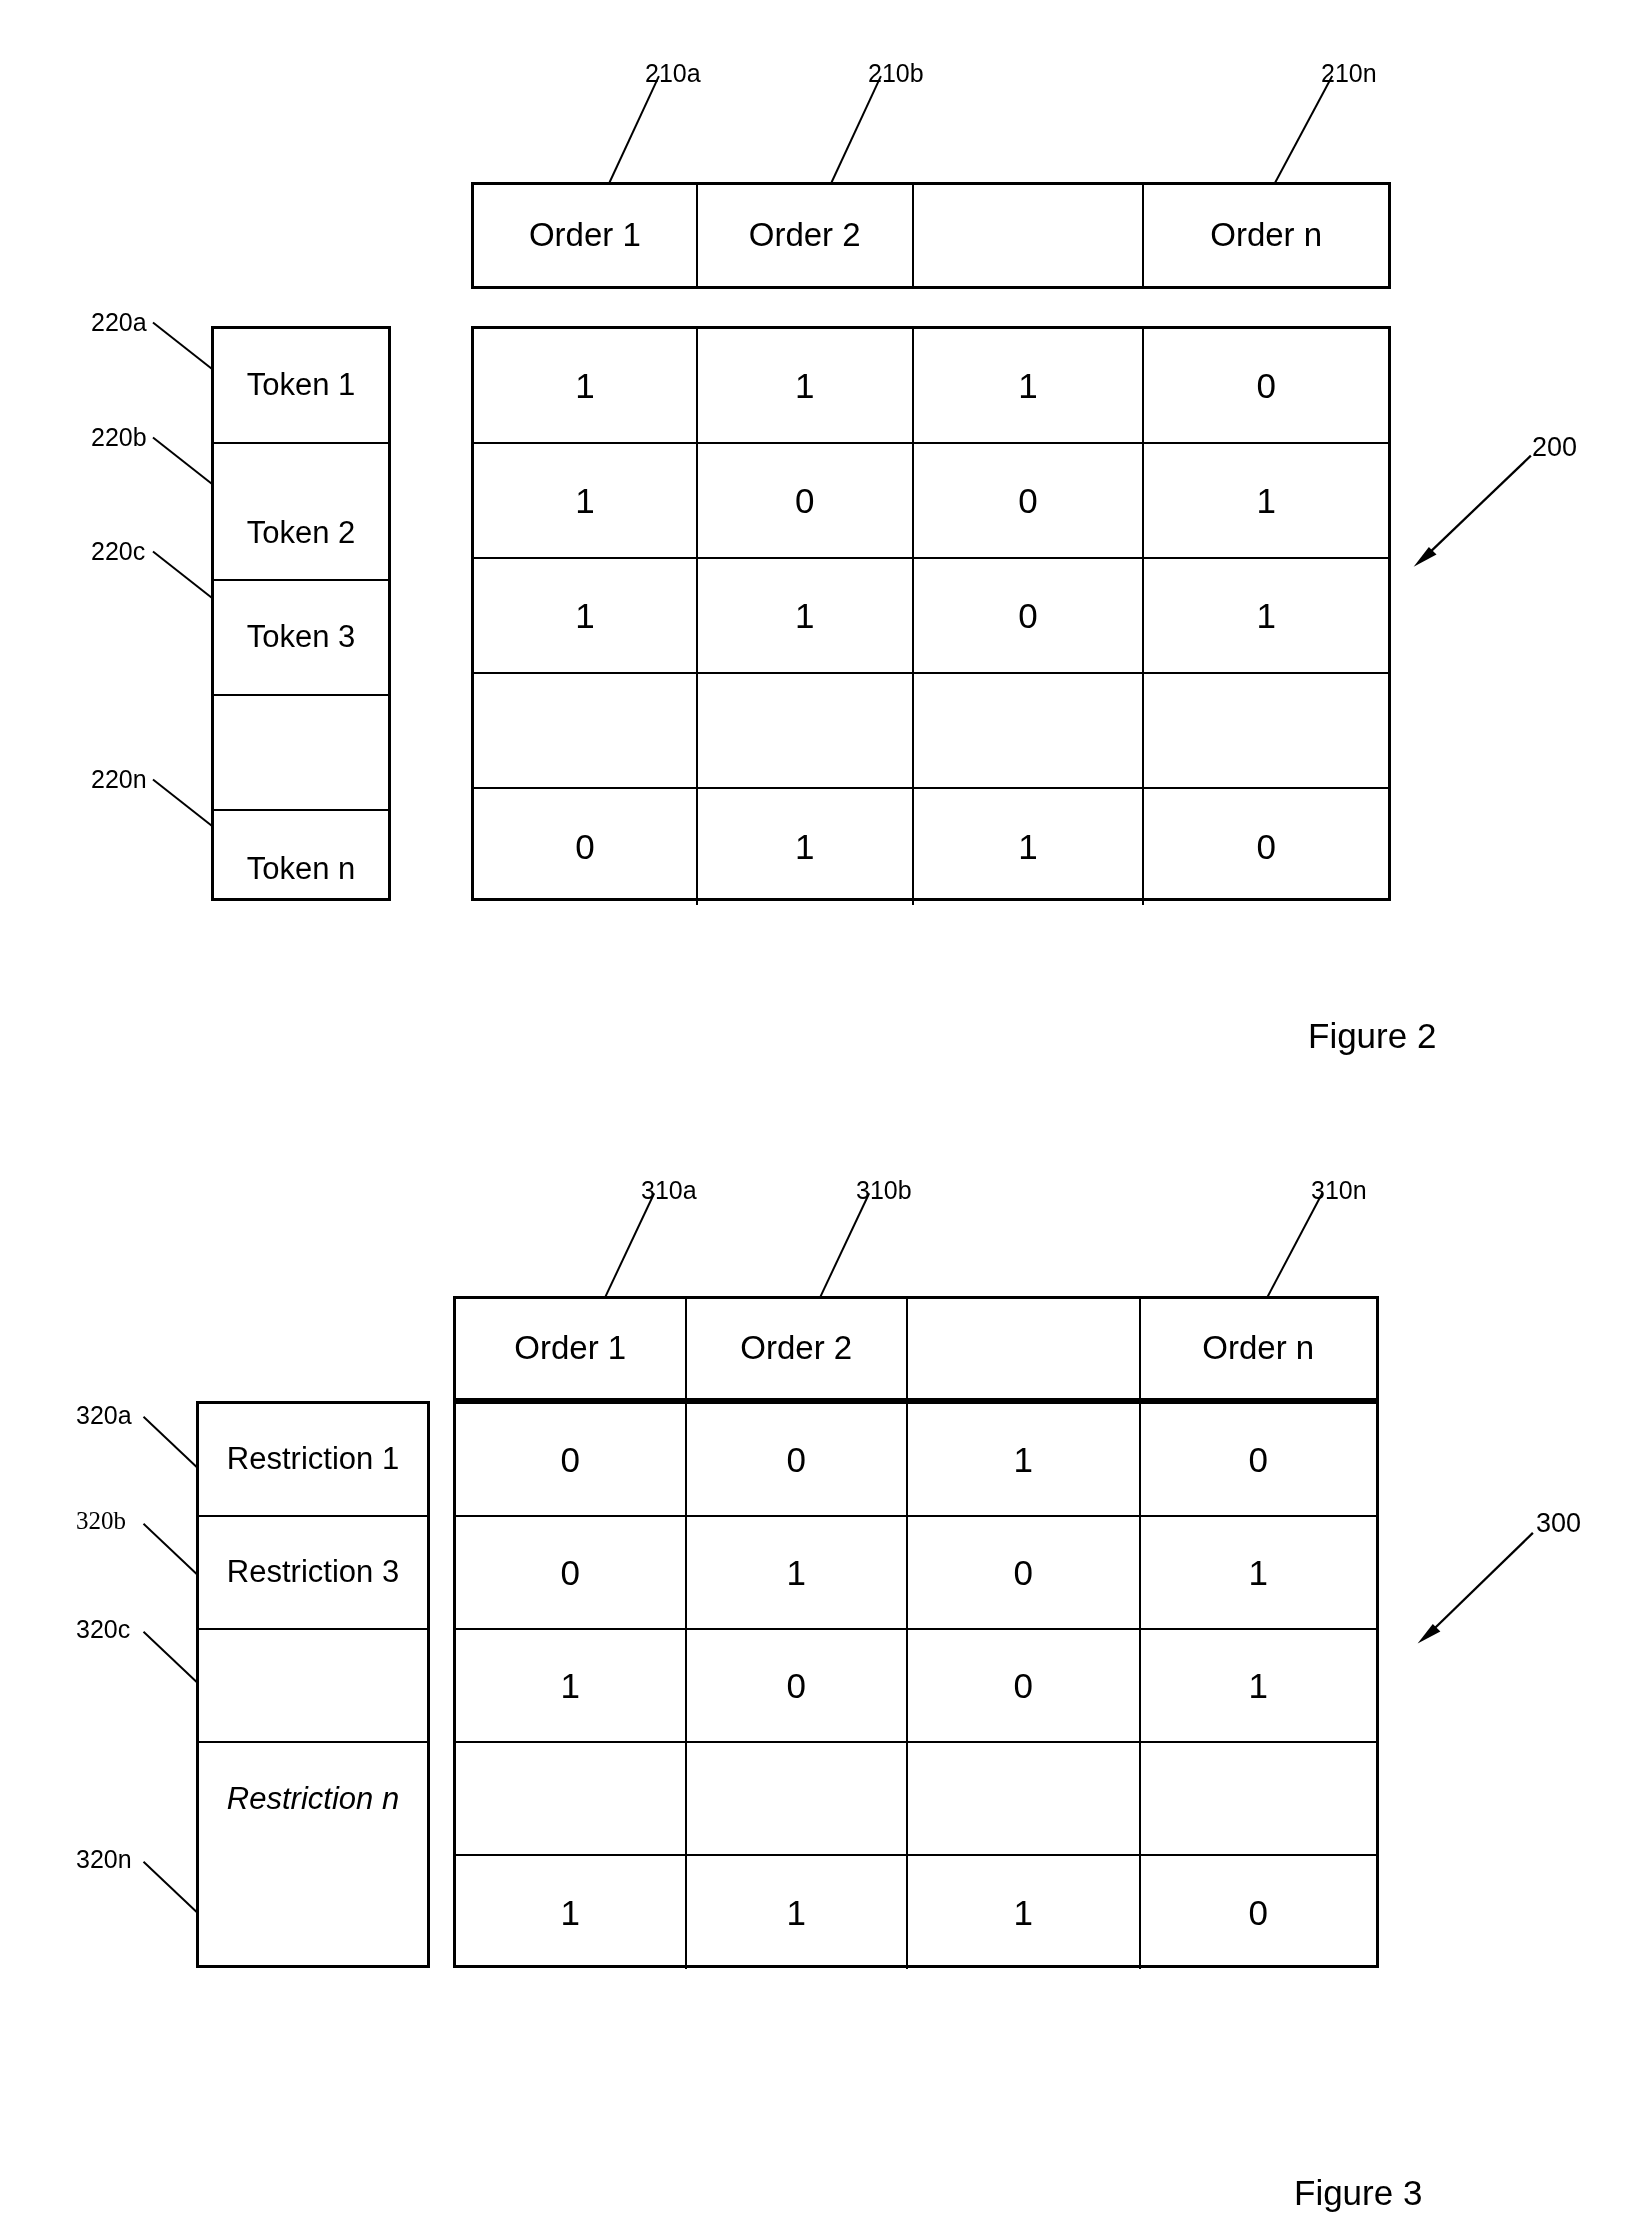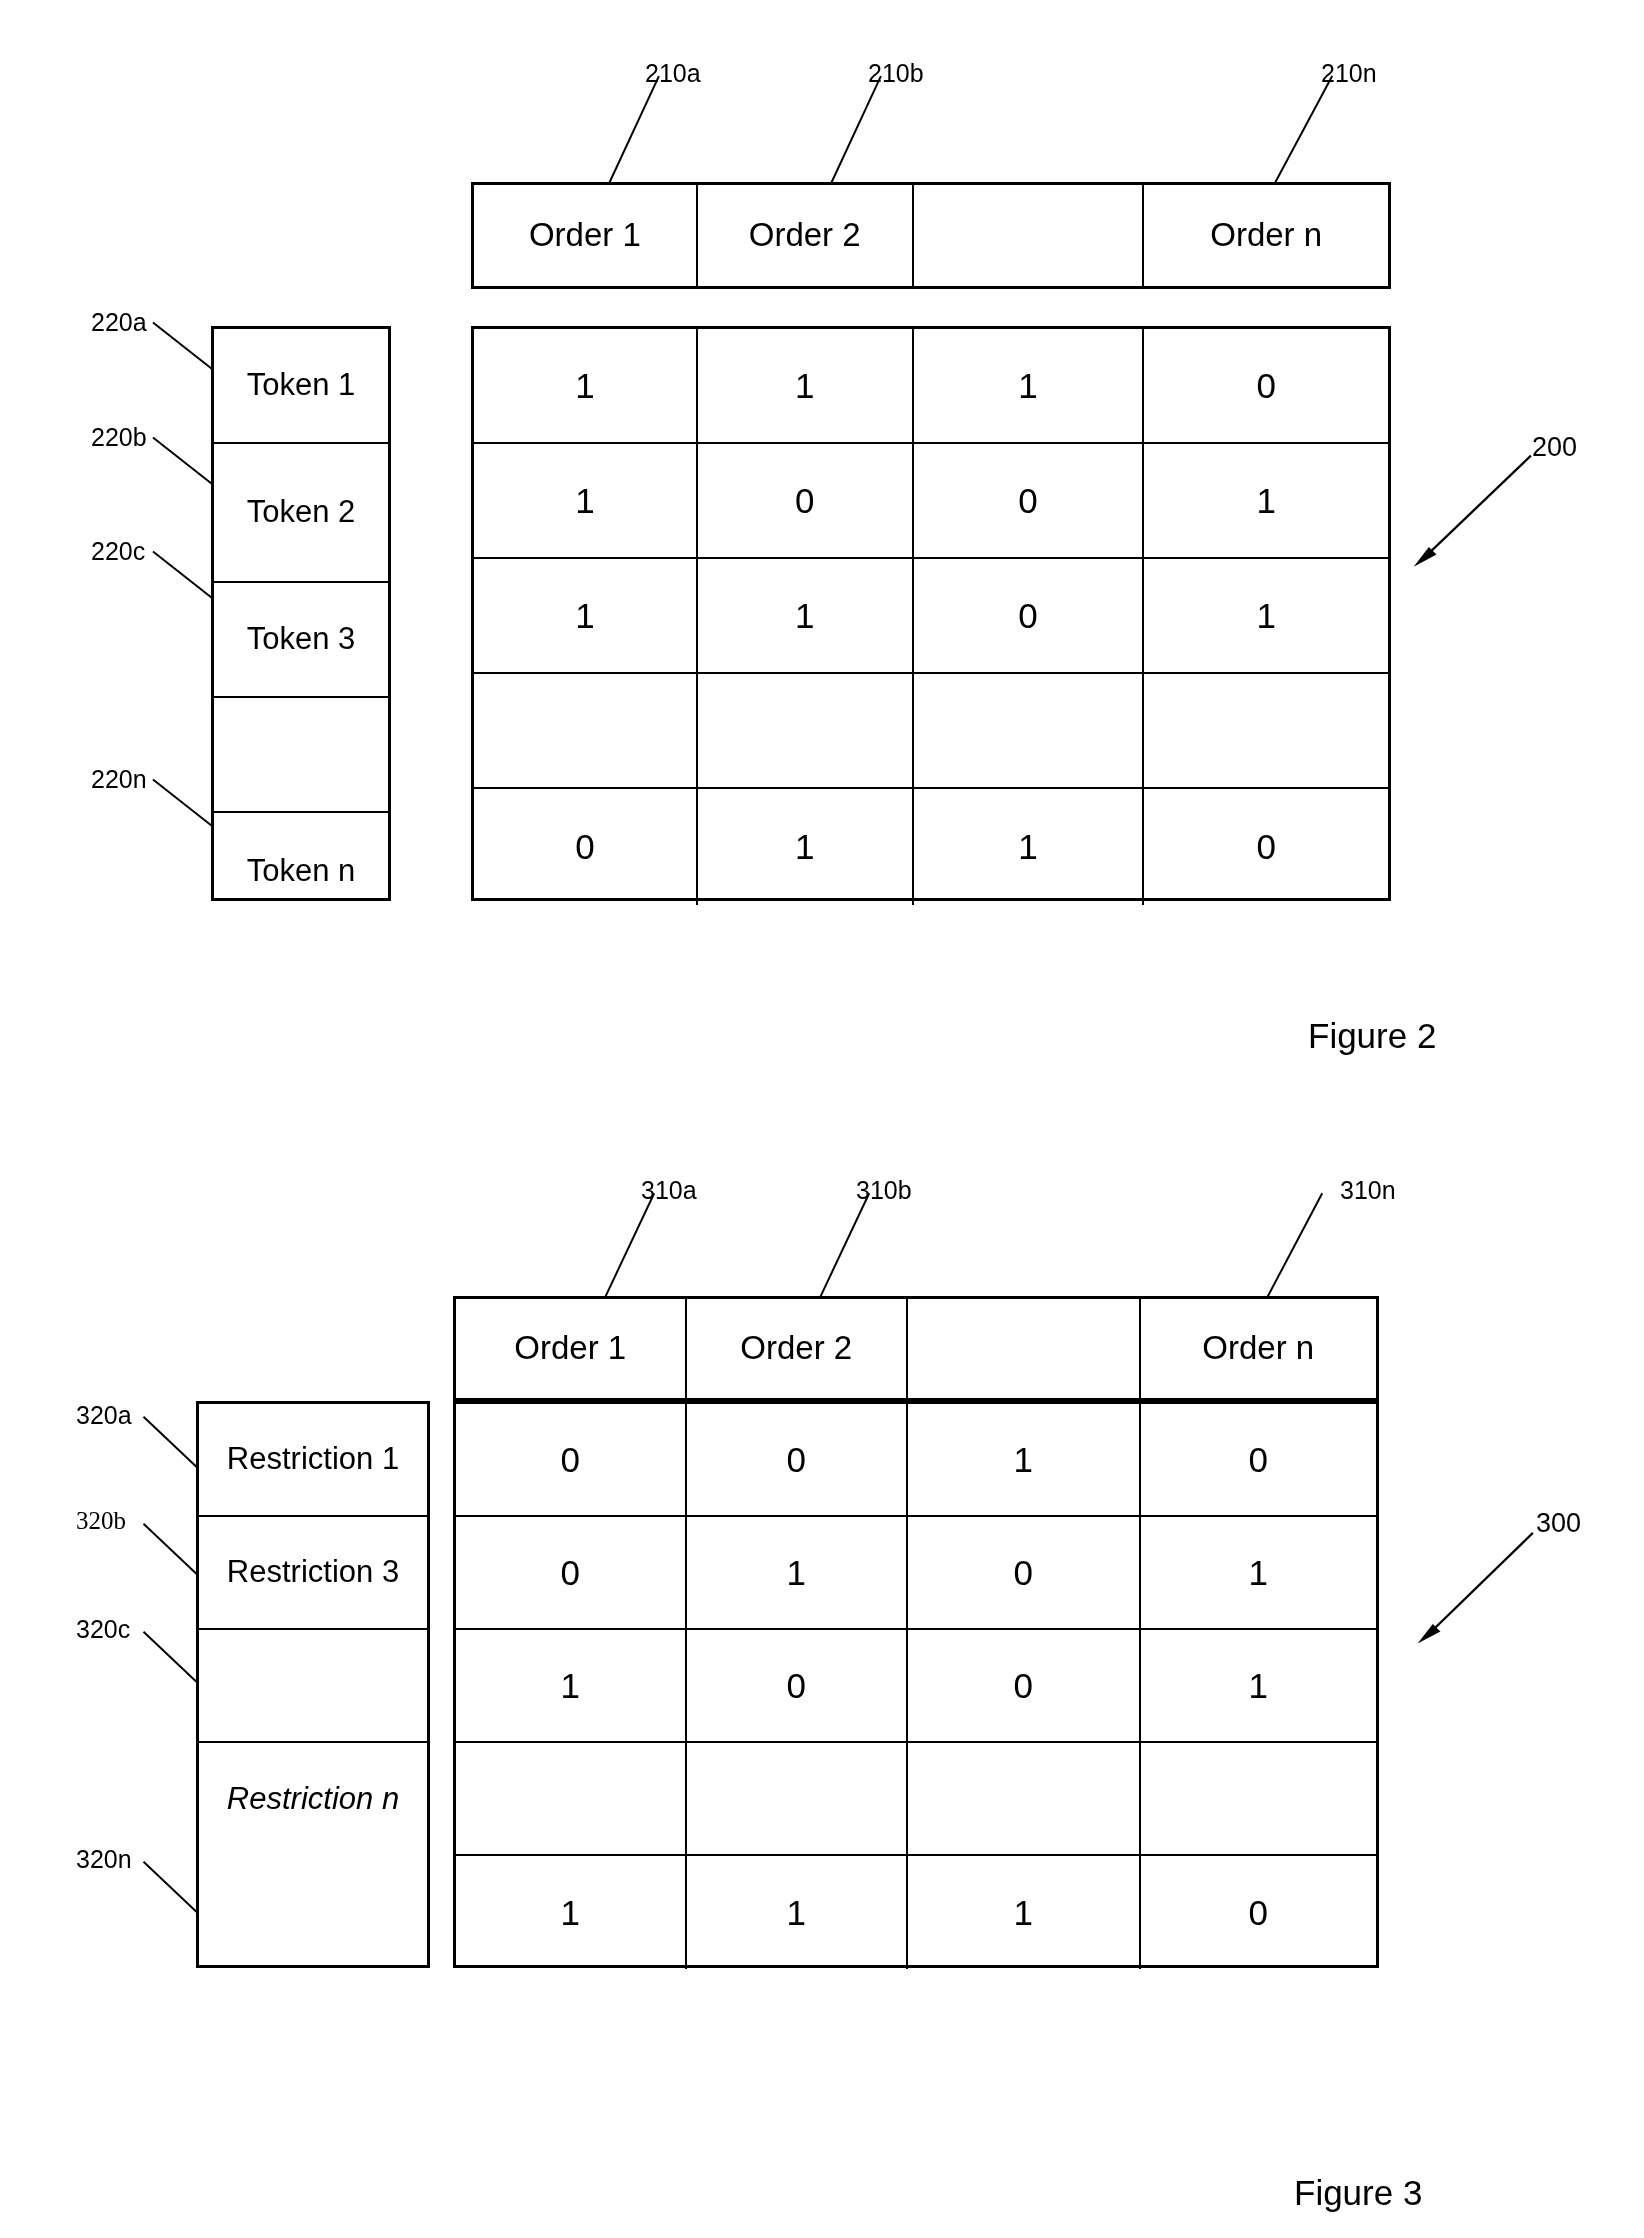--- a/index.html
+++ b/index.html
@@ -120,21 +120,21 @@
 
   <div class="refnum" style="left:91px; top:765px;">220n</div>
   <svg class="leader" style="left:151px; top:775px;" width="69" height="59" viewBox="0 0 90 78">
       <line x1="2" y1="6" x2="86" y2="72"></line>
     </svg>
 
   <div class="grid label-col" style="left:211px; top:326px; width:180px; height:575px;">
     <div class="row" style="height:115px;">
       <div class="cell" style="width:100%;">Token 1</div>
     </div>
-    <div class="row" style="height:139px;">
+    <div class="row" style="height:93px;margin-top:44px;">
       <div class="cell" style="width:100%;">Token 2</div>
     </div>
     <div class="row" style="height:115px;">
       <div class="cell" style="width:100%;">Token 3</div>
     </div>
     <div class="row" style="height:115px;">
       <div class="cell" style="width:100%;"></div>
     </div>
     <div class="row" style="height:116px;">
       <div class="cell" style="width:100%;">Token n</div>
@@ -188,21 +188,21 @@
   <div class="refnum" style="left:641px; top:1176px;">310a</div>
   <svg class="leader" style="left:588px; top:1187px;" width="70" height="116" viewBox="0 0 92 152">
       <line x1="87" y1="8" x2="20" y2="150"></line>
     </svg>
 
   <div class="refnum" style="left:856px; top:1176px;">310b</div>
   <svg class="leader" style="left:803px; top:1187px;" width="70" height="116" viewBox="0 0 92 152">
       <line x1="87" y1="8" x2="20" y2="150"></line>
     </svg>
 
-  <div class="refnum" style="left:1340px; top:1176px;">310n</div>
+  <div class="refnum" style="left:1311px; top:1176px;">310n</div>
   <svg class="leader" style="left:1250px; top:1187px;" width="76" height="116" viewBox="0 0 100 152">
       <line x1="95" y1="8" x2="20" y2="150"></line>
     </svg>
 
   <div class="grid header-strip" style="left:453px; top:1296px; width:926px; height:105px;">
     <div class="row" style="height:100%;">
       <div class="cell" style="width:232px;">Order 1</div>
       <div class="cell" style="width:223px;">Order 2</div>
       <div class="cell" style="width:234px;"></div>
       <div class="cell" style="width:237px;">Order n</div>

